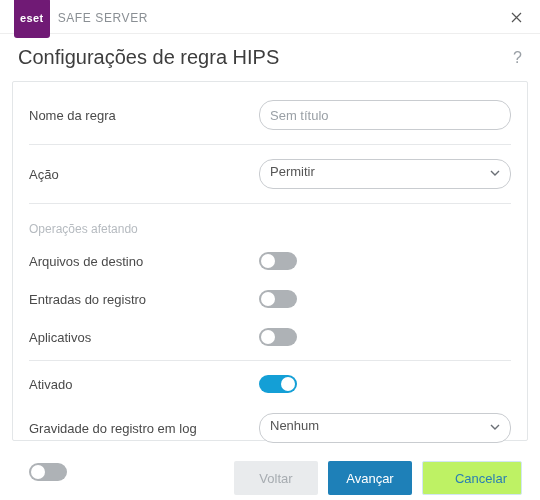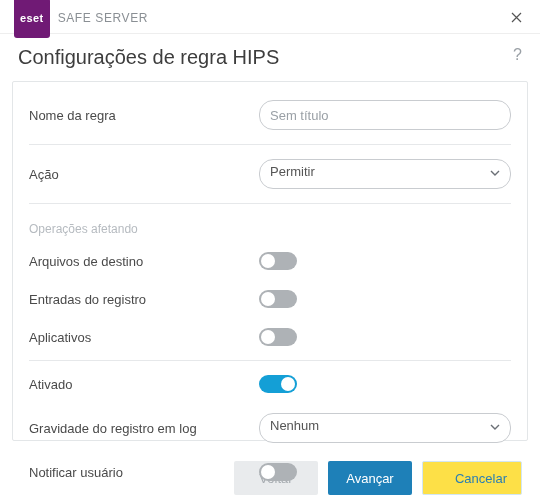--- a/index.html
+++ b/index.html
@@ -39,20 +39,21 @@
     width: 20px;
     height: 20px;
     display: flex;
     align-items: center;
     justify-content: center;
     cursor: pointer;
     color: #555;
   }
   .header {
     display: flex;
+    align-items: center;
     padding: 12px 18px 12px 18px;
   }
   .header h1 {
     font-size: 20px;
     font-weight: 400;
     color: #3d3d3d;
   }
   .help-icon {
     margin-left: auto;
     color: #9aa0a6;
@@ -146,21 +147,21 @@
   .btn-disabled {
     background: #e9ebed;
     color: #a7acb1;
     cursor: default;
   }
   .btn-primary {
     background: #1e80b8;
     color: #fff;
   }
   .btn-secondary {
-    background: #fde047;
+    background: #bef264;
     color: #2a7eb3;
     border: 1px solid #d2e6f3;
     padding-left: 32px;
   }
 </style>
 </head>
 <body>
 
 <div class="titlebar">
   <span class="brand-badge">eset</span>
@@ -252,21 +253,20 @@
         <span class="chevron">
           <svg width="10" height="6" viewBox="0 0 10 6">
               <path d="M1 1 L5 5 L9 1" stroke="#6a6f75" stroke-width="1.4" fill="none"></path>
             </svg>
         </span>
       </div>
     </div>
   </div>
 
   <div class="row">
-    <div class="row-label">Notificar usuário</div>
     <div class="row-control">
       <div class="toggle off">
           <div class="knob"></div>
         </div>
     </div>
   </div>
 
 </div>
 
 <div class="footer">

